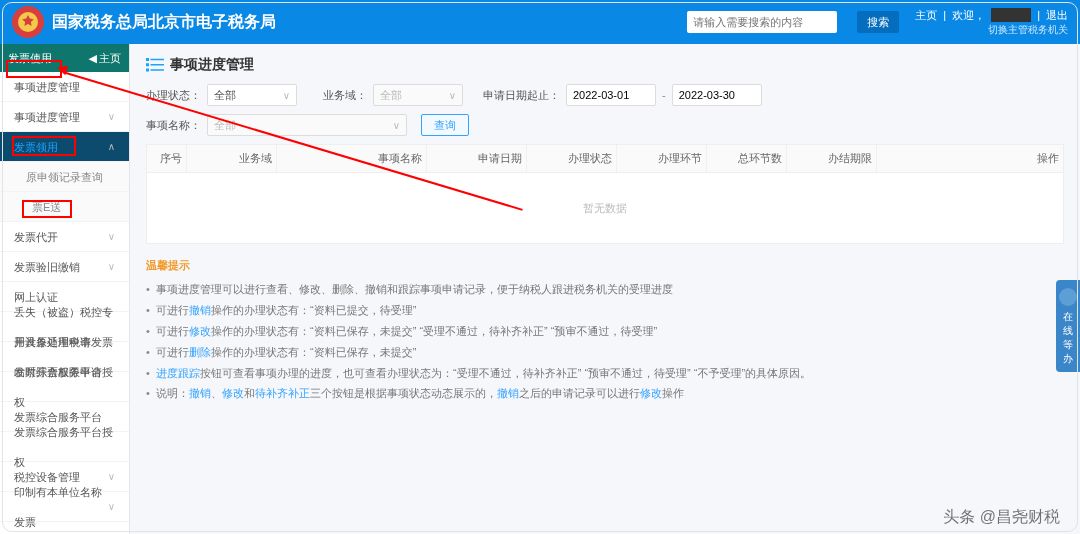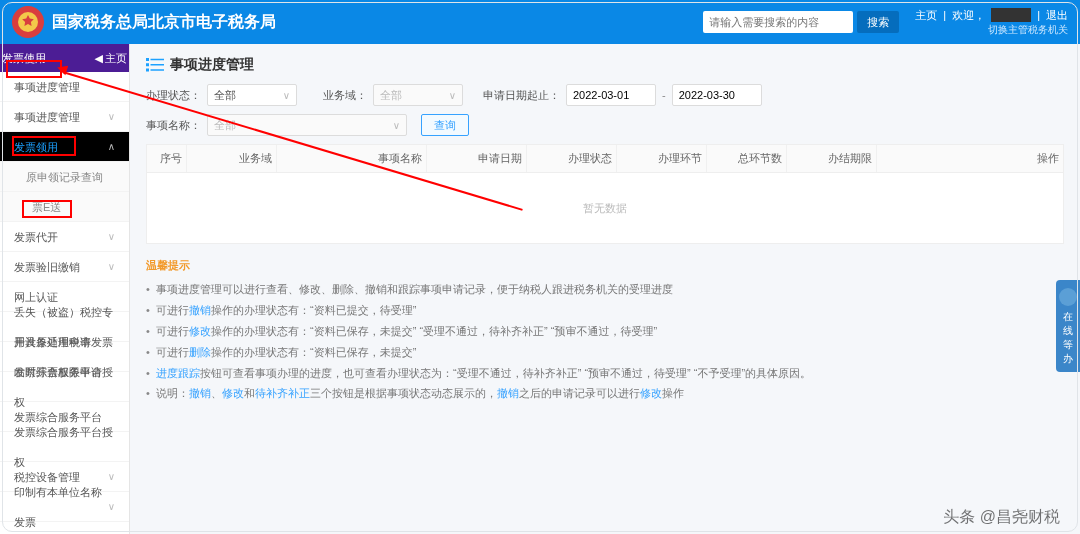--- a/index.html
+++ b/index.html
@@ -6,40 +6,40 @@
     body { font-family: "Microsoft YaHei", Arial, sans-serif; font-size: 12px; color: #333; background: #f5f5f5; width: 1080px; height: 534px; overflow: hidden; position: relative; }
 
     
     .header { background: #0a88e6; height: 44px; display: flex; align-items: center; padding: 0 12px; color: #fff; }
     .logo { width: 32px; height: 32px; background: #d93e3e; border-radius: 50%; display: flex; align-items: center; justify-content: center; margin-right: 8px; }
     .logo svg { width: 24px; height: 24px; }
     .app-title { font-size: 16px; font-weight: bold; flex: 0 0 auto; }
     .header-spacer { flex: 1; }
     .search-box { display: flex; align-items: center; }
     .search-input { background: #fff; border: none; height: 22px; width: 150px; padding: 0 6px; font-size: 11px; color: #666; border-radius: 2px; }
-    .search-btn { background: #056dbd; border: none; color: #fff; height: 22px; padding: 0 10px; font-size: 11px; margin-left: 4px; border-radius: 2px; cursor: pointer; }
+    .search-btn { background: #056dbd; border: none; color: #fff; height: 22px; padding: 0 10px; font-size: 11px; margin-left: 20px; border-radius: 2px; cursor: pointer; }
     .header-links { margin-left: 16px; font-size: 11px; display: flex; align-items: center; gap: 6px; }
     .header-link { color: #fff; cursor: pointer; }
     .header-sep { color: #fff; }
     .user-mask { background: #333; width: 40px; height: 14px; display: inline-block; }
     .sub-link { font-size: 10px; color: #cde8ff; cursor: pointer; }
 
     
     .body { display: flex; height: calc(100% - 44px); background: #f0f4f7; }
 
     
     .sidebar { width: 130px; background: #fff; border-right: 1px solid #e5e5e5; display: flex; flex-direction: column; }
-    .sidebar-top { background: #4c1d95; color: #fff; height: 28px; display: flex; align-items: center; justify-content: space-between; padding: 0 2px; font-size: 11px; text-align: center; }
+    .sidebar-top { background: #0f766e; color: #fff; height: 28px; display: flex; align-items: center; justify-content: space-between; padding: 0 8px; font-size: 11px; text-align: center; }
     .sidebar-top-left { cursor: pointer; }
     .sidebar-top-right { cursor: pointer; display: flex; align-items: center; gap: 2px; }
     .menu { list-style: none; }
     .menu-item { height: 30px; line-height: 30px; padding: 0 14px; font-size: 11px; color: #555; display: flex; justify-content: space-between; align-items: center; cursor: pointer; border-bottom: 1px solid #f3f3f3; background: #fff; }
     .menu-item.sub { padding: 0 14px 0 26px; color: #888; background: #fafafa; }
     .menu-item.sub2 { padding: 0 14px 0 32px; color: #888; background: #fafafa; }
-    .menu-item.active { color: #1ca1ff; background: #000000; gap: 18px; }
+    .menu-item.active { color: #1ca1ff; background: #0c4a6e; gap: 18px; }
     .menu-chevron { color: #bbb; font-size: 10px; }
 
     
     .red-box { position: absolute; border: 2px solid #f00; pointer-events: none; }
     .red-line { position: absolute; height: 2px; background: #f00; transform-origin: 0 0; pointer-events: none; }
     .red-arrowhead { position: absolute; width: 0; height: 0; border-top: 5px solid transparent; border-bottom: 5px solid transparent; border-right: 10px solid #f00; pointer-events: none; }
 
     
     .main { flex: 1; padding: 12px 16px; overflow: auto; background: #f5f7fa; position: relative; }
     .page-title { display: flex; align-items: center; gap: 6px; margin-bottom: 10px; }

